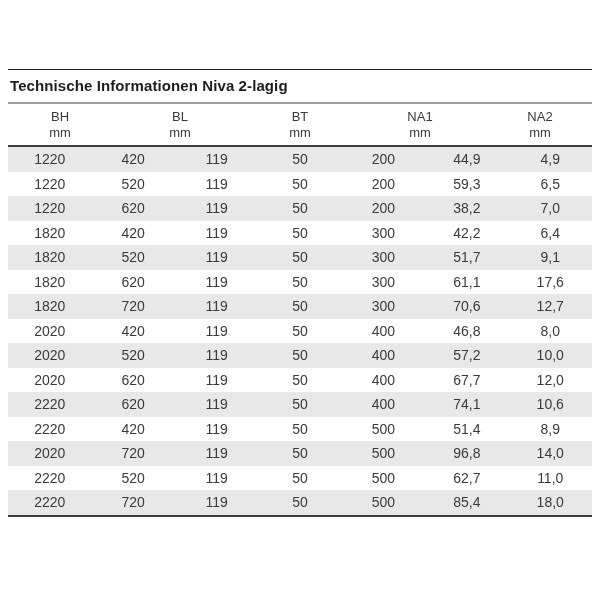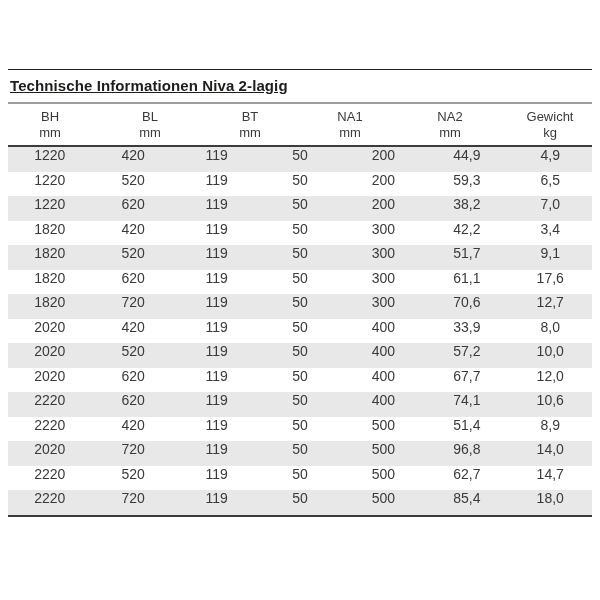--- a/index.html
+++ b/index.html
@@ -20,21 +20,20 @@
   }
   .title-bar {
     border-top: 1px solid #1d1d1b;
     padding: 7px 0 8px 2px;
   }
   .title {
     font-size: 15px;
     font-weight: 700;
     color: #1d1d1b;
     letter-spacing: 0.1px;
-    text-decoration: underline;
   }
   .header-row {
     display: flex;
     border-top: 2px solid #9c9c9b;
     border-bottom: 2px solid #3c3c3b;
     padding: 5px 0 4px 0;
     color: #3a3a39;
     gap: 16px;
   }
   .hcell {
@@ -42,21 +41,21 @@
     text-align: center;
     font-size: 13px;
     line-height: 16px;
     font-weight: 400;
   }
   .tbody {
     border-bottom: 2px solid #3c3c3b;
   }
   .trow {
     display: flex;
-    align-items: flex-start;
+    align-items: center;
     height: 24.5px;
   }
   .trow.stripe { background: #e8e8e8; }
   .tcell {
     flex: 1 1 0;
     text-align: center;
     font-size: 14px;
     color: #3a3a39;
   }
 </style>
@@ -82,24 +81,20 @@
           <div>mm</div>
         </div>
         <div class="hcell">
           <div>NA1</div>
           <div>mm</div>
         </div>
         <div class="hcell">
           <div>NA2</div>
           <div>mm</div>
         </div>
-        <div class="hcell">
-          <div>Gewicht</div>
-          <div>kg</div>
-        </div>
       </div>
     <div class="tbody">
         <div class="trow stripe">
           <div class="tcell">1220</div>
           <div class="tcell">420</div>
           <div class="tcell">119</div>
           <div class="tcell">50</div>
           <div class="tcell">200</div>
           <div class="tcell">44,9</div>
           <div class="tcell">4,9</div>
@@ -122,21 +117,21 @@
           <div class="tcell">38,2</div>
           <div class="tcell">7,0</div>
         </div>
         <div class="trow">
           <div class="tcell">1820</div>
           <div class="tcell">420</div>
           <div class="tcell">119</div>
           <div class="tcell">50</div>
           <div class="tcell">300</div>
           <div class="tcell">42,2</div>
-          <div class="tcell">3,4</div>
+          <div class="tcell">6,4</div>
         </div>
         <div class="trow stripe">
           <div class="tcell">1820</div>
           <div class="tcell">520</div>
           <div class="tcell">119</div>
           <div class="tcell">50</div>
           <div class="tcell">300</div>
           <div class="tcell">51,7</div>
           <div class="tcell">9,1</div>
         </div>
@@ -157,21 +152,21 @@
           <div class="tcell">300</div>
           <div class="tcell">70,6</div>
           <div class="tcell">12,7</div>
         </div>
         <div class="trow">
           <div class="tcell">2020</div>
           <div class="tcell">420</div>
           <div class="tcell">119</div>
           <div class="tcell">50</div>
           <div class="tcell">400</div>
-          <div class="tcell">33,9</div>
+          <div class="tcell">46,8</div>
           <div class="tcell">8,0</div>
         </div>
         <div class="trow stripe">
           <div class="tcell">2020</div>
           <div class="tcell">520</div>
           <div class="tcell">119</div>
           <div class="tcell">50</div>
           <div class="tcell">400</div>
           <div class="tcell">57,2</div>
           <div class="tcell">10,0</div>
@@ -212,21 +207,21 @@
           <div class="tcell">96,8</div>
           <div class="tcell">14,0</div>
         </div>
         <div class="trow">
           <div class="tcell">2220</div>
           <div class="tcell">520</div>
           <div class="tcell">119</div>
           <div class="tcell">50</div>
           <div class="tcell">500</div>
           <div class="tcell">62,7</div>
-          <div class="tcell">14,7</div>
+          <div class="tcell">11,0</div>
         </div>
         <div class="trow stripe">
           <div class="tcell">2220</div>
           <div class="tcell">720</div>
           <div class="tcell">119</div>
           <div class="tcell">50</div>
           <div class="tcell">500</div>
           <div class="tcell">85,4</div>
           <div class="tcell">18,0</div>
         </div>

